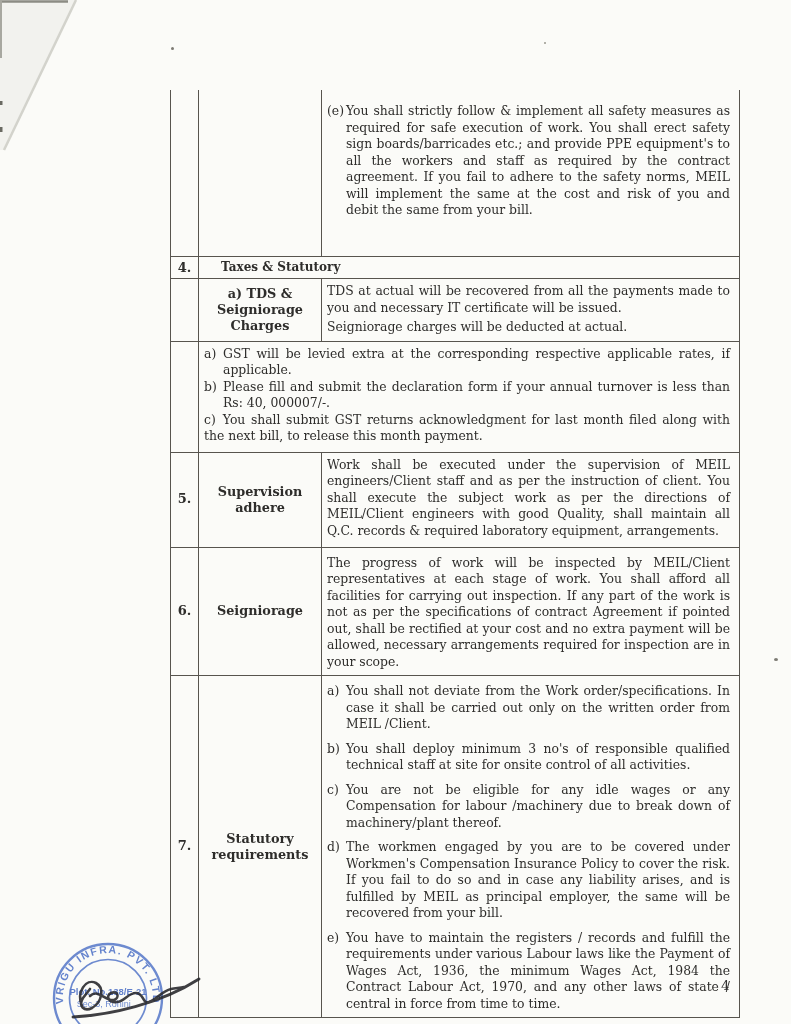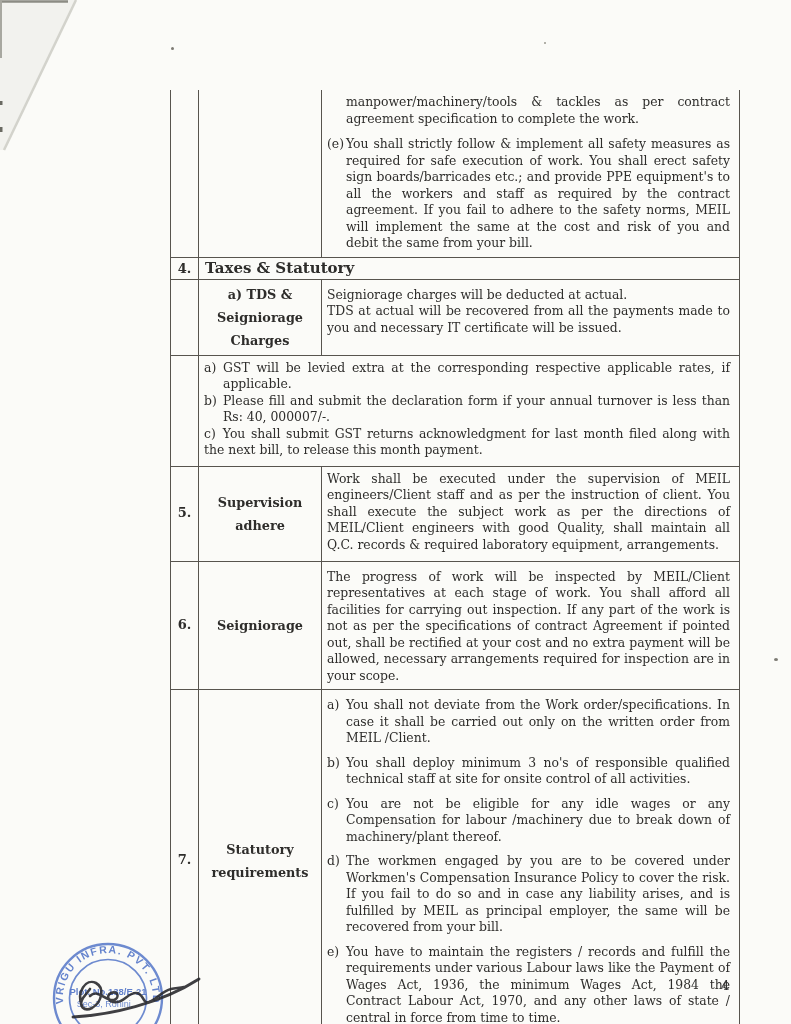--- a/index.html
+++ b/index.html
@@ -19,24 +19,24 @@
   .tr:last-child{border-bottom:none;}
   .c-num{
     flex:0 0 27px; border-right:1.3px solid #57544e;
     display:flex; justify-content:center; font-weight:bold; font-size:13px;
     padding-top:3px;
   }
   .c-num.vcenter{align-items:center; padding-top:0;}
   .c-lbl{
     flex:0 0 114px; border-right:1.3px solid #57544e;
     display:flex; align-items:center; justify-content:center;
-    text-align:center; font-weight:bold; font-size:12.8px; line-height:23px;
+    text-align:center; font-weight:bold; font-size:12.8px; line-height:16px;
     padding:3px 4px;
   }
-  .c-hdr{flex:1; font-weight:bold; font-size:15px; padding:2px 6px 2px 6px;}
+  .c-hdr{flex:1; font-weight:bold; font-size:12px; padding:2px 6px 2px 6px;margin-left:16px;}
   .c-body{flex:1; padding:4px 9px 5px 5px;}
   .pp{text-align:justify;}
   .item{display:flex;}
   .item .mk{flex:0 0 19px; font-size:12.4px;}
   .item .bd{flex:1; text-align:justify;}
   .flush{display:block; text-align:justify;}
   .flush .mkin{margin-right:7px;}
   .gap8{margin-top:8px;}
   .gap9{margin-top:9px;}
   .gap3{margin-top:3px;}
@@ -74,42 +74,38 @@
   <span class="speck s1"></span>
   <span class="speck s2"></span>
   <span class="speck s3"></span>
 
   <div class="tbl">
 
     <div class="tr r0">
       <div class="c-num"></div>
       <div class="c-lbl"></div>
       <div class="c-body">
-        <div class="item">
-          <span class="mk"></span>
-          <span class="bd">manpower/machinery/tools &amp; tackles as per contract agreement specification to complete the work.</span>
-        </div>
         <div class="item gap9">
           <span class="mk">(e)</span>
           <span class="bd">You shall strictly follow &amp; implement all safety measures as required for safe execution of work. You shall erect safety sign boards/barricades etc.; and provide PPE equipment's to all the workers and staff as required by the contract agreement. If you fail to adhere to the safety norms, MEIL will implement the same at the cost and risk of you and debit the same from your bill.</span>
         </div>
       </div>
     </div>
 
     <div class="tr r1">
       <div class="c-num">4.</div>
       <div class="c-hdr">Taxes &amp; Statutory</div>
     </div>
 
     <div class="tr r2">
       <div class="c-num"></div>
       <div class="c-lbl">a) TDS &amp; Seigniorage Charges</div>
       <div class="c-body">
+        <div class="pp">TDS at actual will be recovered from all the payments made to you and necessary IT certificate will be issued.</div>
         <div class="pp gap3">Seigniorage charges will be deducted at actual.</div>
-        <div class="pp">TDS at actual will be recovered from all the payments made to you and necessary IT certificate will be issued.</div>
       </div>
     </div>
 
     <div class="tr r3">
       <div class="c-num"></div>
       <div class="c-body">
         <div class="item">
           <span class="mk">a)</span>
           <span class="bd">GST will be levied extra at the corresponding respective applicable rates, if applicable.</span>
         </div>

